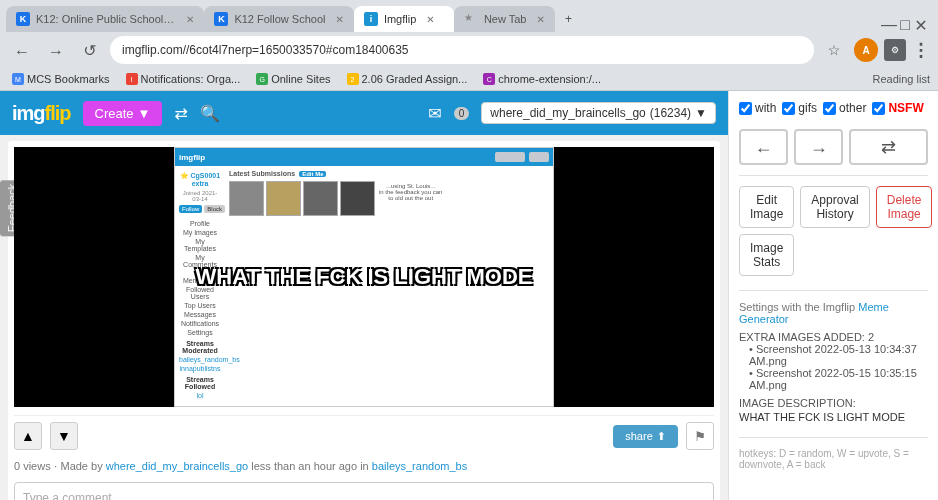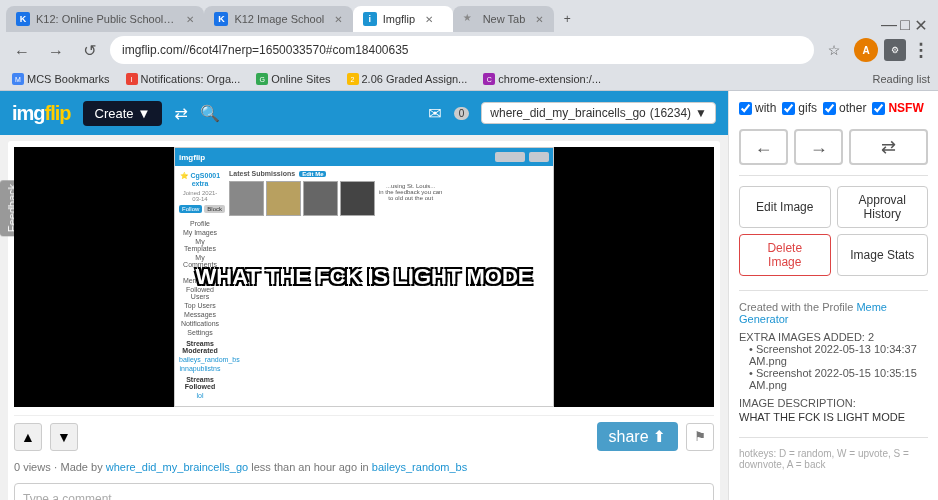--- a/index.html
+++ b/index.html
@@ -31,21 +31,21 @@
     
     .page-content { display: flex; width: 100%; height: calc(500px - 90px); background: #f0f0f0; }
 
     
     .imgflip-main { flex: 1; overflow: hidden; background: #f0f0f0; }
 
     
     .imgflip-header { background: #1d94d2; padding: 0 12px; display: flex; align-items: center; gap: 12px; height: 44px; }
     .imgflip-logo { color: white; font-size: 20px; font-weight: bold; letter-spacing: -1px; }
     .imgflip-logo span { color: #ffcc00; }
-    .create-btn { background: #0f172a; color: white; border: none; padding: 5px 12px; border-radius: 4px; cursor: pointer; font-size: 13px; display: flex; align-items: center; gap: 4px; }
+    .create-btn { background: #d946ef; color: white; border: none; padding: 5px 12px; border-radius: 4px; cursor: pointer; font-size: 13px; display: flex; align-items: center; gap: 4px; }
     .shuffle-icon { color: white; font-size: 16px; cursor: pointer; }
     .search-icon-header { color: white; font-size: 16px; cursor: pointer; }
     .notif-badge { background: #ccc; color: #333; font-size: 10px; padding: 1px 5px; border-radius: 10px; }
     .username-area { background: white; border: 1px solid #ccc; border-radius: 4px; padding: 3px 8px; font-size: 12px; color: #333; cursor: pointer; display: flex; align-items: center; gap: 4px; }
     .meme-image-container { position: relative; background: #000; text-align: center; margin-bottom: 8px; height: 260px; display: flex; align-items: center; justify-content: center; overflow: hidden; }
     .meme-image-inner { position: relative; width: 380px; height: 260px; overflow: hidden; }
     .meme-screenshot { width: 100%; height: 100%; background: white; border: 1px solid #ccc; overflow: hidden; position: relative; }
     .meme-text-overlay { position: absolute; top: 50%; left: 50%; transform: translate(-50%, -50%); font-size: 22px; font-weight: 900; color: white; text-shadow: 2px 2px 0 #000, -2px -2px 0 #000, 2px -2px 0 #000, -2px 2px 0 #000; text-align: center; width: 90%; text-transform: uppercase; font-family: Impact, Arial Black, sans-serif; z-index: 10; }
     .fake-header { background: #1d94d2; height: 18px; display: flex; align-items: center; padding: 0 4px; gap: 4px; margin-bottom: 4px; }
     .fake-logo-small { color: white; font-weight: bold; font-size: 8px; }
@@ -53,21 +53,21 @@
     .fake-sidebar { width: 50px; }
     .fake-submissions { display: flex; gap: 2px; margin: 4px 0; }
     .fake-thumb { width: 35px; height: 35px; background: #ccc; border: 1px solid #aaa; }
     .fake-thumb-1 { background: #888; }
     .fake-thumb-2 { background: #b8a060; }
     .fake-thumb-3 { background: #666; }
     .fake-thumb-4 { background: #444; }
 
     .post-actions { display: flex; align-items: center; gap: 8px; padding: 6px 0; border-top: 1px solid #eee; }
     .vote-btn { background: #f0f0f0; border: 1px solid #ccc; width: 28px; height: 28px; border-radius: 3px; cursor: pointer; display: flex; align-items: center; justify-content: center; font-size: 14px; }
-    .share-btn { margin-left: auto; background: #4a9eca; color: white; border: none; padding: 5px 12px; border-radius: 4px; cursor: pointer; font-size: 16px; display: flex; align-items: center; gap: 4px; }
+    .share-btn { margin-left: auto; background: #4a9eca; color: white; border: none; padding: 5px 12px; border-radius: 4px; cursor: pointer; font-size: 11px; display: flex; align-items: center; gap: 4px; }
     .flag-btn { background: none; border: 1px solid #ccc; width: 28px; height: 28px; border-radius: 3px; cursor: pointer; color: #777; display: flex; align-items: center; justify-content: center; }
     .post-meta { font-size: 11px; color: #777; padding: 4px 0; }
     .post-meta a { color: #1d94d2; text-decoration: none; cursor: pointer; }
     .comment-input { border: 1px solid #ccc; border-radius: 4px; width: 100%; padding: 8px; font-size: 12px; color: #aaa; margin-top: 6px; }
 
     
     .right-sidebar { width: 210px; background: white; border-left: 1px solid #e0e0e0; padding: 10px; overflow-y: auto; }
     .sidebar-section { margin-bottom: 14px; }
     .checkbox-row { display: flex; align-items: center; gap: 6px; margin-bottom: 8px; flex-wrap: wrap; }
     .checkbox-item { display: flex; align-items: center; gap: 3px; font-size: 12px; color: #333; cursor: pointer; }
@@ -77,21 +77,21 @@
     .nav-arrows { display: flex; gap: 6px; margin-bottom: 10px; }
     .arrow-btn { width: 50px; height: 36px; border: 2px solid #ccc; border-radius: 4px; background: white; cursor: pointer; display: flex; align-items: center; justify-content: center; font-size: 18px; color: #555; }
     .shuffle-btn { width: 80px; height: 36px; border: 2px solid #ccc; border-radius: 4px; background: white; cursor: pointer; display: flex; align-items: center; justify-content: center; font-size: 18px; color: #555; }
 
     .featured-label { font-size: 12px; color: #777; margin-bottom: 8px; }
     .featured-label a { color: #1d94d2; text-decoration: none; cursor: pointer; }
     
     .action-btn { padding: 6px 10px; border-radius: 4px; font-size: 12px; cursor: pointer; border: 1px solid #ccc; background: white; color: #333; }
     .action-btn.delete { background: white; border-color: #d44; color: #d44; }
     
-    .btn-grid { display: grid; grid-template-columns: 1fr 1fr; gap: 6px; margin-bottom: 10px; }
+    .btn-grid { display: grid; grid-template-columns: 1fr 1fr 1fr; gap: 6px; margin-bottom: 10px; }
 
     .divider { border: none; border-top: 1px solid #e0e0e0; margin: 10px 0; }
 
     .created-label { font-size: 11px; color: #777; margin-bottom: 6px; }
     .created-label a { color: #1d94d2; text-decoration: none; }
     .extra-images { font-size: 11px; color: #555; }
     .extra-image-item { font-size: 11px; color: #555; margin-left: 10px; }
     .extra-image-item::before { content: "• "; }
     .image-desc-label { font-size: 11px; color: #555; margin: 6px 0 2px; }
     .image-desc-text { font-size: 11px; color: #333; }
@@ -109,21 +109,21 @@
   <div style="display:flex; align-items: flex-end; padding: 6px 6px 0 6px; background:#dee1e6;">
 
     <div class="tab inactive" style="min-width:160px;">
       <div class="tab-favicon" style="background:#1a73e8; border-radius:2px; display:flex; align-items:center; justify-content:center; color:white; font-size:9px; font-weight:bold;">K</div>
       <span class="tab-title">K12: Online Public School Pro...</span>
       <span class="tab-close">✕</span>
     </div>
 
     <div class="tab inactive" style="min-width:140px;">
       <div class="tab-favicon" style="background:#1a73e8; border-radius:2px; display:flex; align-items:center; justify-content:center; color:white; font-size:9px; font-weight:bold;">K</div>
-      <span class="tab-title">K12 Image School</span>
+      <span class="tab-title">K12 Follow School</span>
       <span class="tab-close">✕</span>
     </div>
 
     <div class="tab active" style="min-width:100px;">
       <div class="tab-favicon" style="background:#1d94d2; border-radius:2px; display:flex; align-items:center; justify-content:center; color:white; font-size:9px; font-weight:bold;">i</div>
       <span class="tab-title">Imgflip</span>
       <span class="tab-close">✕</span>
     </div>
 
     <div class="tab inactive" style="min-width:90px;">
@@ -332,21 +332,21 @@
         <button class="action-btn">Approval History</button>
         <button class="action-btn delete">Delete Image</button>
         <button class="action-btn">Image Stats</button>
       </div>
     </div>
 
     <hr class="divider">
 
     <div class="sidebar-section">
       <div class="created-label">
-        <span>Created with the Profile</span>
+        <span>Settings with the Imgflip</span>
         <a>Meme Generator</a>
       </div>
       <div class="extra-images">EXTRA IMAGES ADDED: 2</div>
       <div class="extra-image-item">Screenshot 2022-05-13 10:34:37 AM.png</div>
       <div class="extra-image-item">Screenshot 2022-05-15 10:35:15 AM.png</div>
       <div class="image-desc-label">IMAGE DESCRIPTION:</div>
       <div class="image-desc-text">WHAT THE FCK IS LIGHT MODE</div>
     </div>
 
     <hr class="divider">

